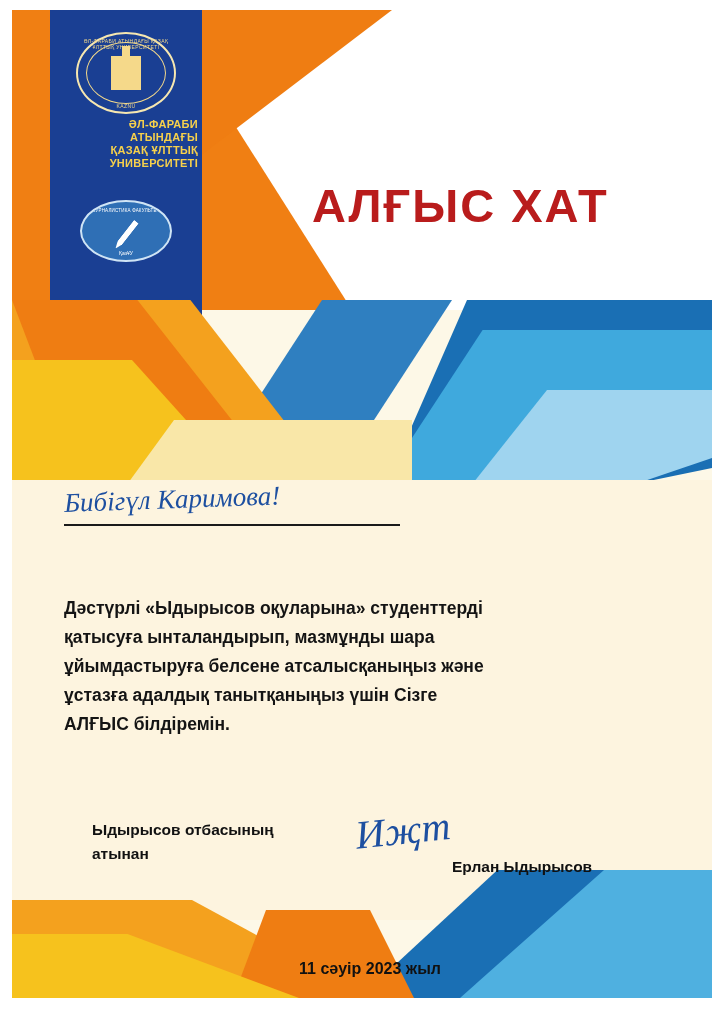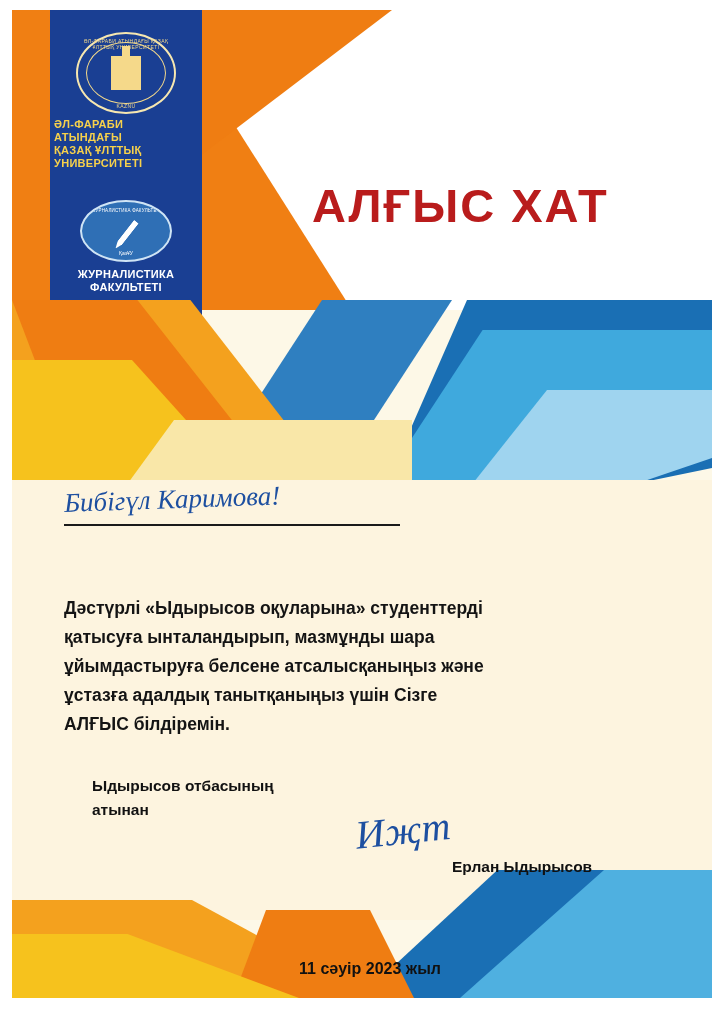--- a/index.html
+++ b/index.html
@@ -192,21 +192,21 @@
     font-size: 5px;
     letter-spacing: .4px;
   }
   .seal-txt-top { top: 4px; }
   .seal-txt-bot { bottom: 3px; }
 
   .uni-name {
     position: absolute;
     left: 42px; top: 108px;
     width: 144px;
-    text-align: left;
+    text-align: right;
     color: #f7d14b;
     font-weight: bold;
     font-size: 11px;
     line-height: 13px;
     letter-spacing: .3px;
   }
 
   
   .fac-seal {
     position: absolute;
@@ -294,21 +294,21 @@
     color: #141414;
     font-size: 17.5px;
     font-weight: bold;
     line-height: 29px;
     margin-top: 32px;
   }
 
   
   .sign-left {
     position: absolute;
-    left: 80px; top: 764px;
+    left: 80px; top: 808px;
     width: 240px;
     font-size: 15.5px;
     font-weight: bold;
     color: #111;
     line-height: 24px;
   }
   .sign-right {
     position: absolute;
     left: 440px; top: 848px;
     font-size: 15.5px;
@@ -384,22 +384,20 @@
     <div class="uni-name" style="white-space:pre-line;">ӘЛ-ФАРАБИ
 АТЫНДАҒЫ
 ҚАЗАҚ ҰЛТТЫҚ
 УНИВЕРСИТЕТІ</div>
 
     <div class="fac-seal">
       <div class="band">ЖУРНАЛИСТИКА ФАКУЛЬТЕТІ</div>
       <div class="pen"></div>
       <div class="band2">ҚазҰУ</div>
     </div>
-    <div class="fac-name" style="white-space:pre-line;">ЖУРНАЛИСТИКА
-ФАКУЛЬТЕТІ</div>
 
     <div class="title">АЛҒЫС ХАТ</div>
 
     <div class="recip">
       <div class="recip-name">Бибігүл Каримова!</div>
       <div class="recip-line"></div>
     </div>
 
     <div class="body-text">Дәстүрлі «Ыдырысов оқуларына» студенттерді қатысуға ынталандырып, мазмұнды шара ұйымдастыруға белсене атсалысқаныңыз және ұстазға адалдық танытқаныңыз үшін Сізге АЛҒЫС білдіремін.</div>
 

